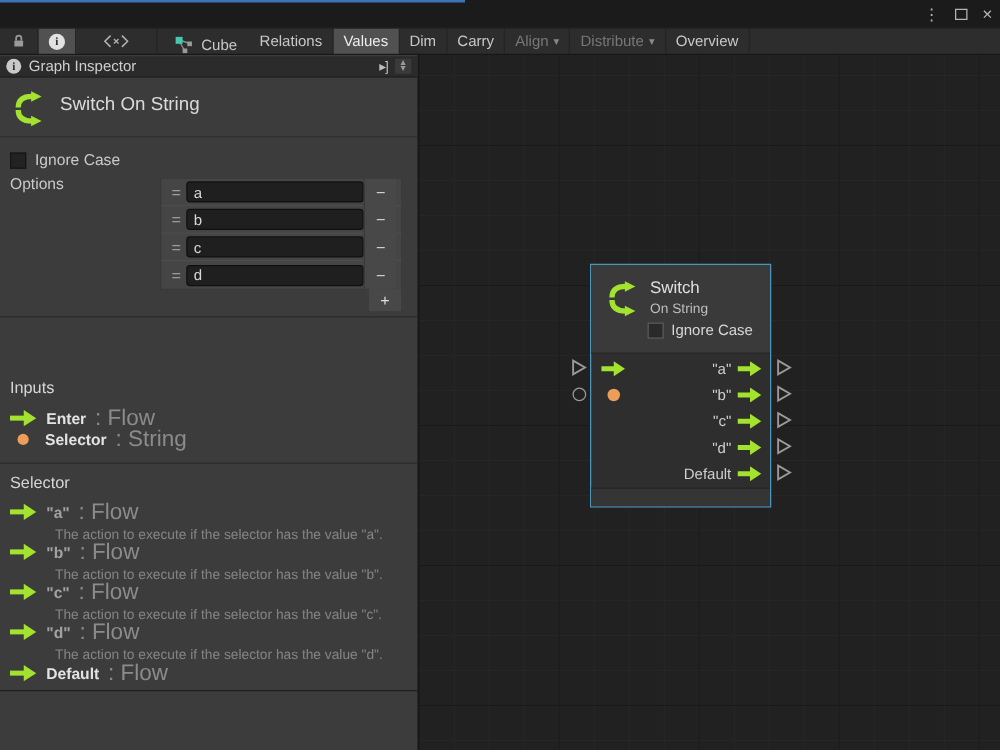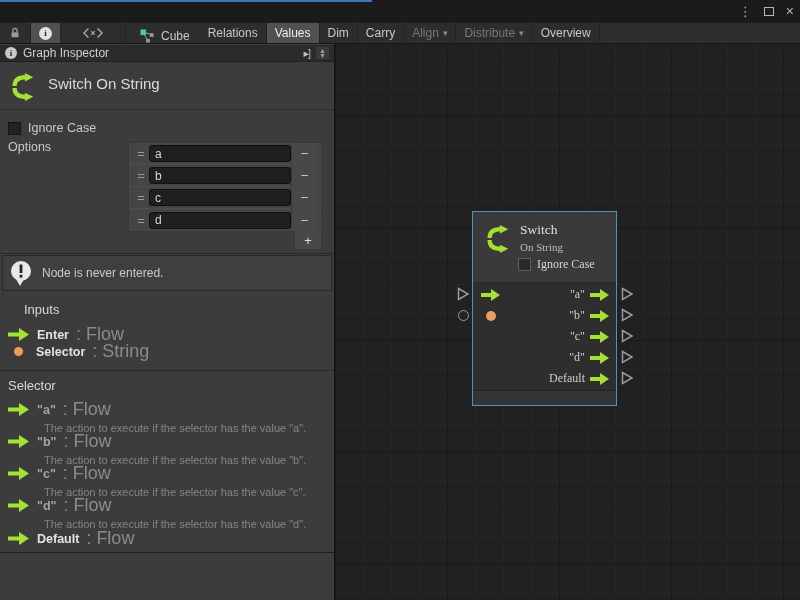--- a/index.html
+++ b/index.html
@@ -80,21 +80,21 @@
   .dot { width:9px; height:9px; border-radius:50%; background:#ec9e58; margin:0 6px; }
 
   
   #graph { left:335px; top:44px; width:465px; height:556px; background:#212121;
     background-image:
       linear-gradient(#191919 1px, transparent 1px),
       linear-gradient(90deg,#191919 1px, transparent 1px),
       linear-gradient(#262626 1px, transparent 1px),
       linear-gradient(90deg,#262626 1px, transparent 1px);
     background-size:112px 112px,112px 112px,28px 28px,28px 28px;
-    background-position:0 72px,112px 0,0 16px,0 0;font-family:Liberation Serif, serif; }
+    background-position:0 72px,112px 0,0 16px,0 0; }
 
   #node { left:137px; top:167px; width:145px; height:195px; background:#2e2e2e;
     border:1.5px solid #4d94bb; }
   #node-header { position:absolute; left:0; top:0; width:100%; height:71px; background:#3a3a3a;
     border-bottom:1px solid #262626; }
   #node-icon { position:absolute; left:10px; top:12px; }
   #node-title { position:absolute; left:47px; top:10px; font-size:13.5px; color:#e0e0e0; }
   #node-subtitle { position:absolute; left:47px; top:29px; font-size:11px; color:#bdbdbd; }
   #node-ignore { position:absolute; left:45px; top:45px; display:flex; align-items:center; gap:6px;
     color:#d6d6d6; font-size:12px; }
@@ -231,31 +231,22 @@
         <input class="opt-input" value="d" style="">
         <span class="minus-btn">−</span>
       </div>
     </div>
     <div id="plus-row" class="abs">
       <span id="plus-btn">+</span>
     </div>
 
     <div class="h-divider abs" style="top:209px;"></div>
 
-    <div id="warning-box" class="abs">
-      <svg width="23" height="27" viewBox="0 0 23 27">
-        <circle cx="11" cy="11" r="10" fill="#e9e9e9"></circle>
-        <polygon points="6,19 10,26 14,19" fill="#e9e9e9"></polygon>
-        <rect x="9.6" y="4.5" width="2.8" height="8.5" fill="#262626"></rect>
-        <rect x="9.6" y="14.8" width="2.8" height="2.8" fill="#262626"></rect>
-      </svg>
-      <span id="warning-text">Node is never entered.</span>
-    </div>
-
-    <div class="abs section-header" style="left:24px;top:258px;">Inputs</div>
+
+    <div class="abs section-header" style="left:8px;top:258px;">Inputs</div>
 
     <div class="abs port-row" style="left:8px;top:280px;">
       <svg class="flow" width="22" height="13" viewBox="0 0 22 13">
         <rect y="4.5" width="12" height="4" fill="#a3e22e"></rect>
           <polygon points="11,0 21,6.5 11,13" fill="#a3e22e"></polygon>
       </svg>
       <span class="port-name">Enter</span>
       <span class="port-type">: Flow</span>
     </div>
     <div class="abs port-row" style="left:8px;top:297px;align-items:center;">

